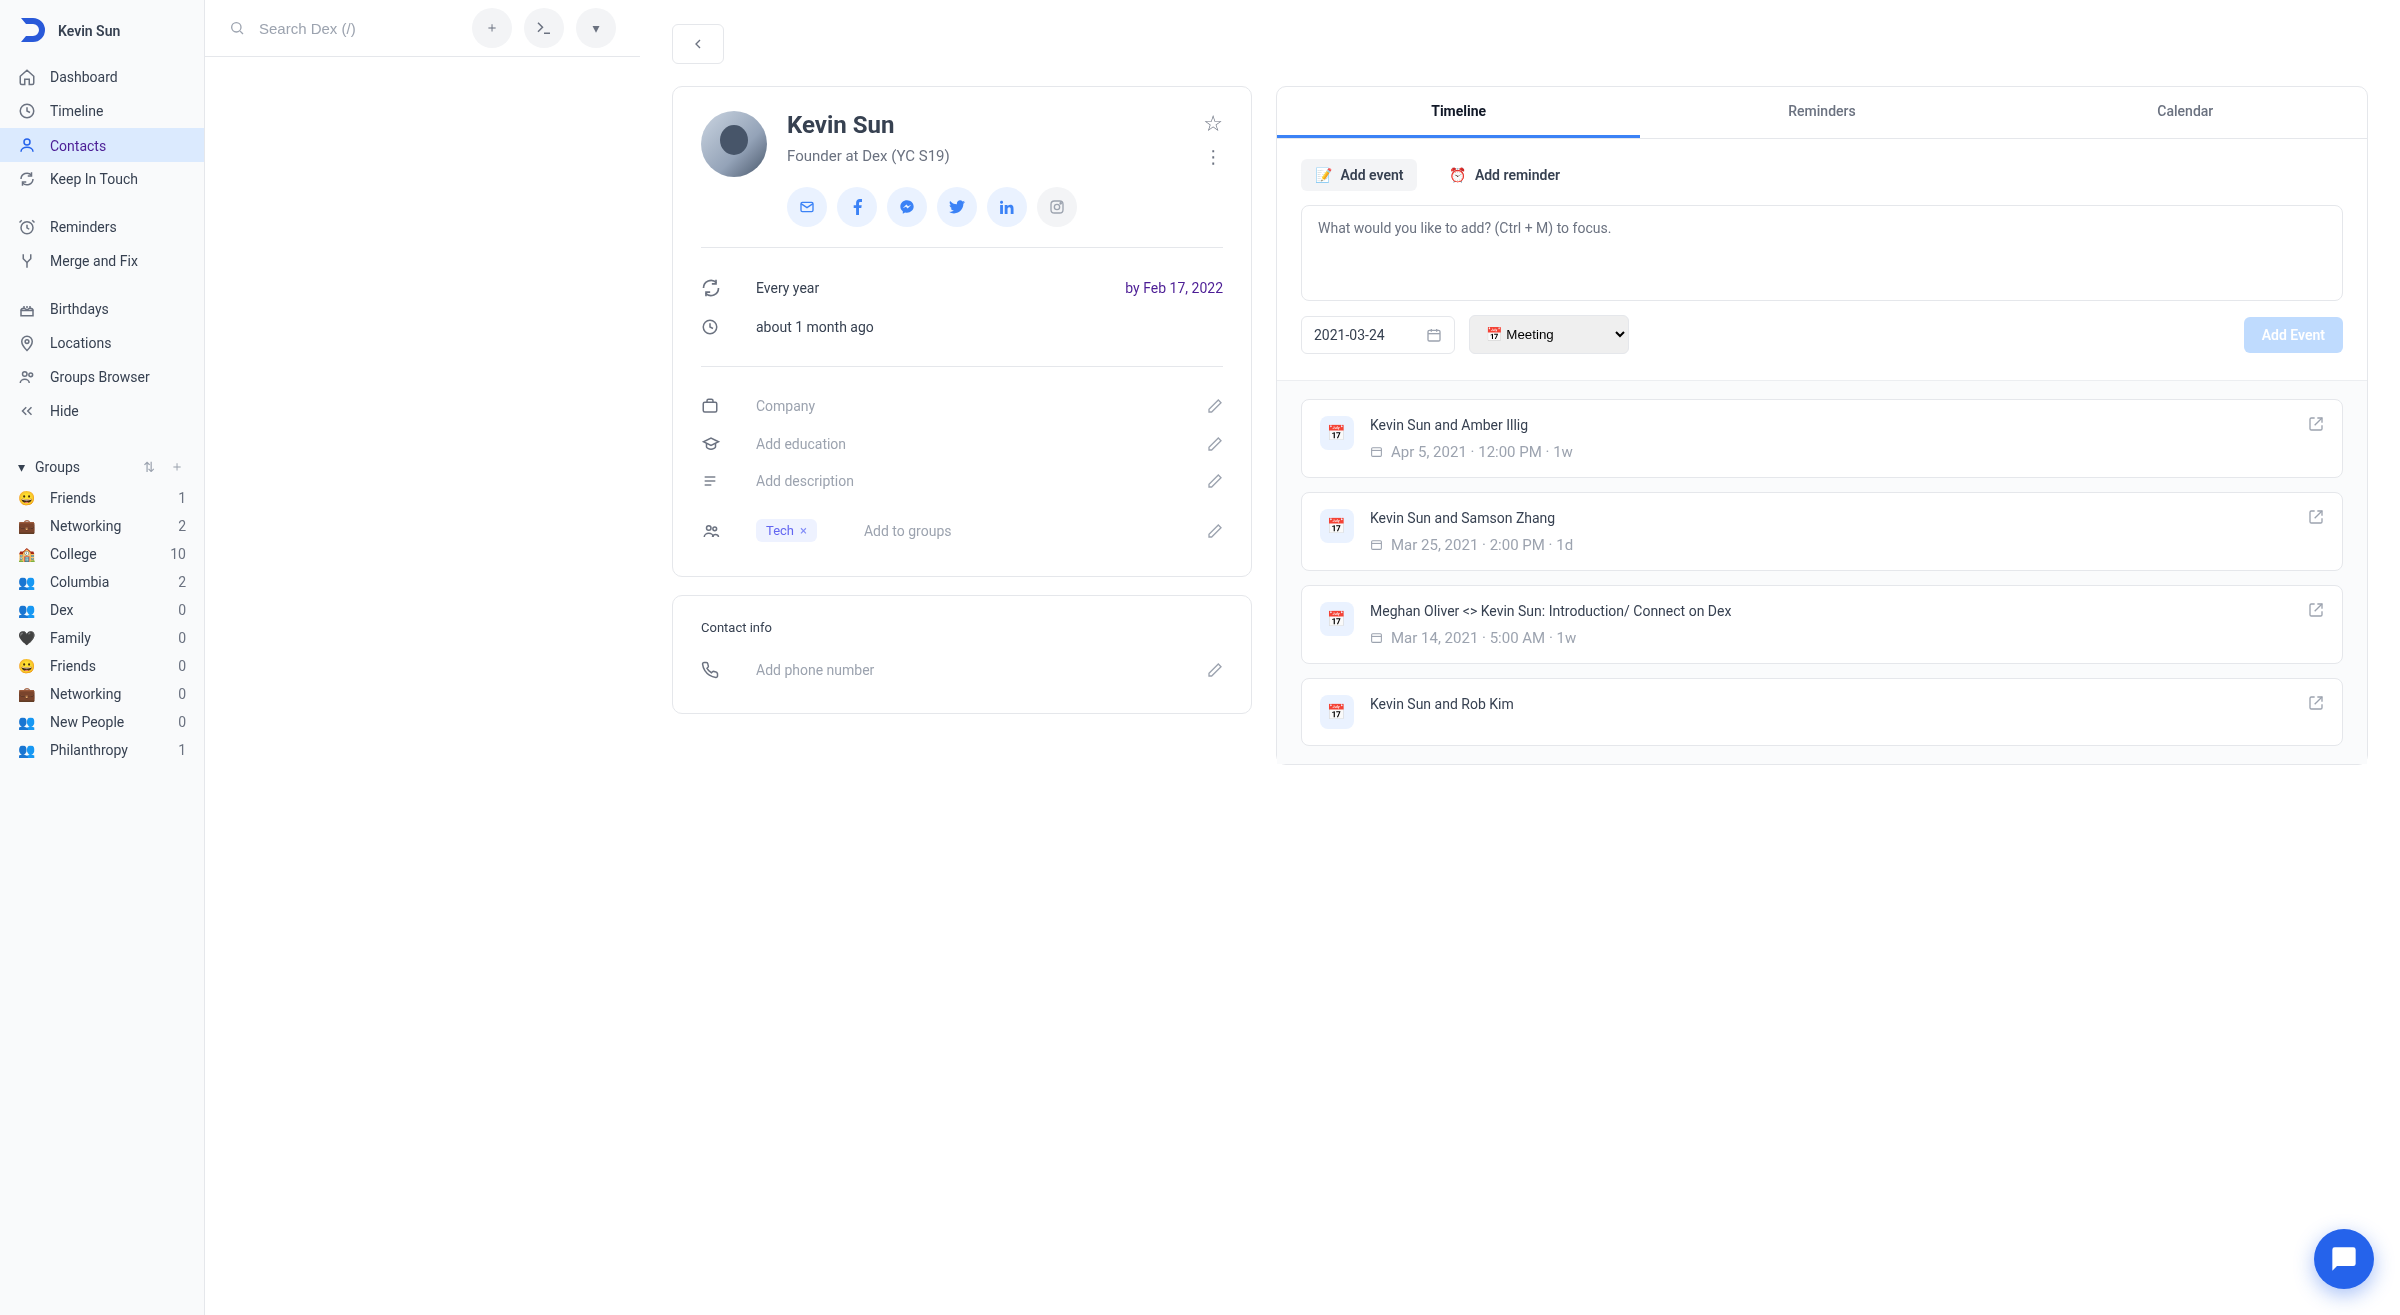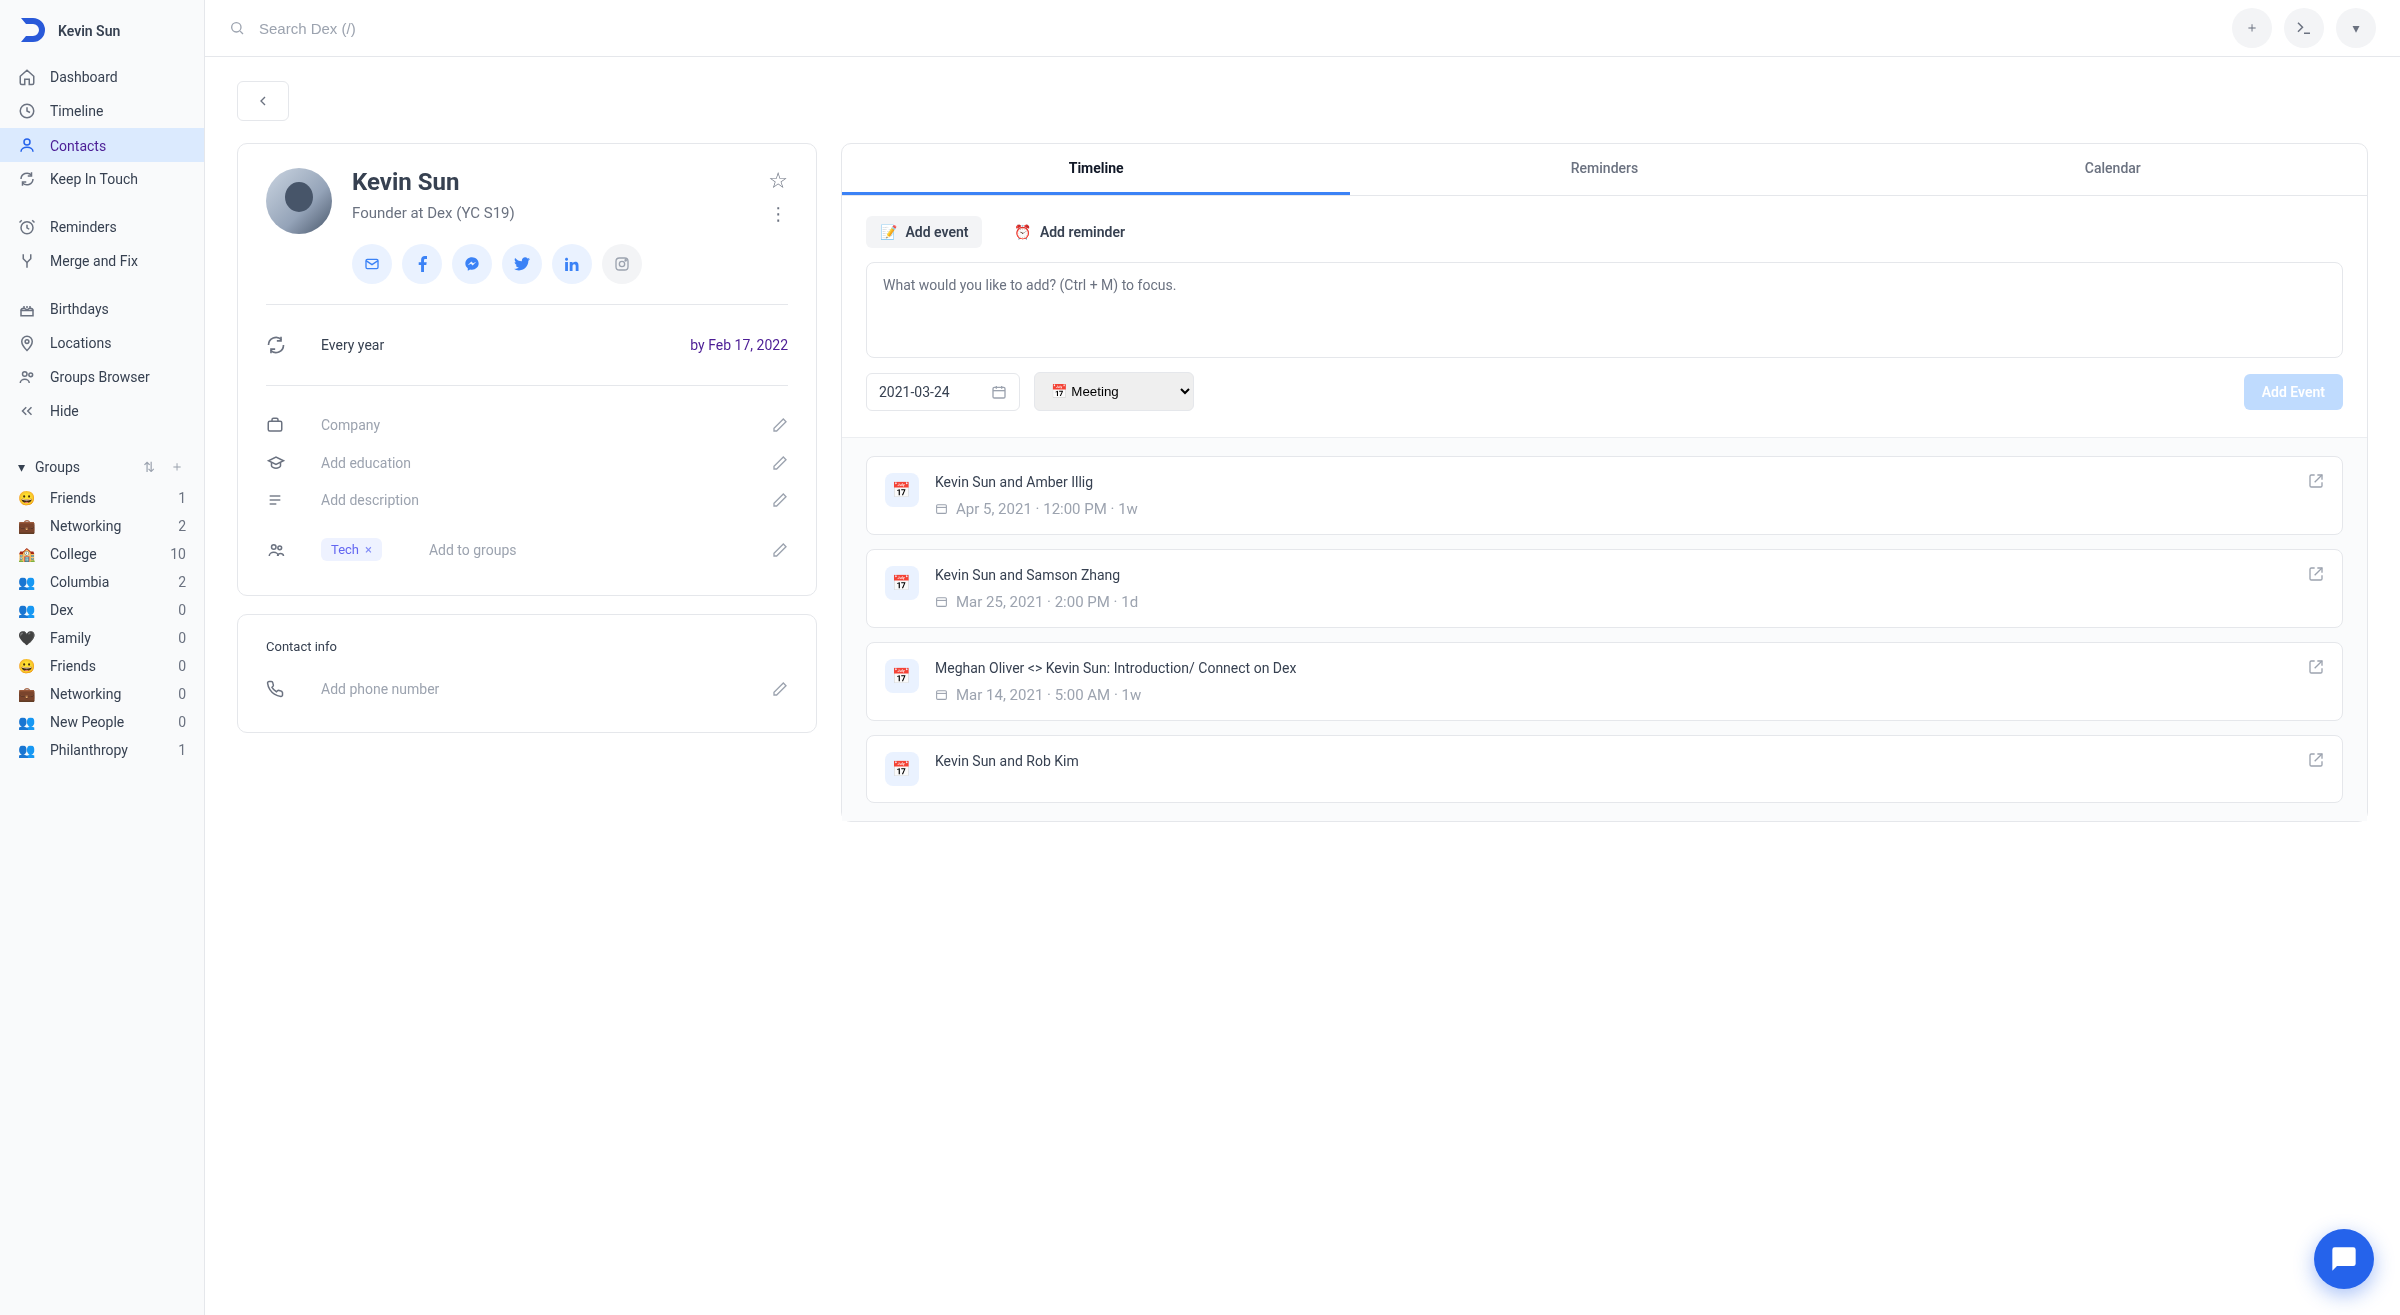--- a/index.html
+++ b/index.html
@@ -72,21 +72,21 @@
   cursor: pointer;
 }
 .group-row .emoji { width: 18px; text-align:center; }
 .group-row .lbl { flex: 1; }
 .group-row .cnt { color: #6b7280; }
 
 
 .main {
   flex: 1;
   display: flex;
-  flex-direction: column;
+  flex-direction: row;
 }
 .topbar {
   height: 57px;
   border-bottom: 1px solid #e5e7eb;
   display: flex;
   align-items: center;
   padding: 0 24px;
   gap: 14px;
 }
 .search-ic { color: #9ca3af; }
@@ -581,20 +581,29 @@
               <svg width="20" height="20" viewBox="0 0 24 24" fill="none" stroke="currentColor" stroke-width="2">
                   <path d="M3 12a9 9 0 0 1 15.5-6.3M21 12a9 9 0 0 1-15.5 6.3"></path>
                   <polyline points="18 2 18 7 13 7"></polyline>
                   <polyline points="6 22 6 17 11 17"></polyline>
                 </svg>
             </span>
             <span class="main-text">Every year</span>
             <span class="trail">by Feb 17, 2022</span>
           </div>
 
+          <div class="info-row">
+            <span class="ic">
+              <svg width="18" height="18" viewBox="0 0 24 24" fill="none" stroke="currentColor" stroke-width="2">
+                  <circle cx="12" cy="12" r="9"></circle>
+                  <polyline points="12 7 12 12 16 14"></polyline>
+                </svg>
+            </span>
+            <span class="main-text">about 1 month ago</span>
+          </div>
 
           <div class="divider"></div>
 
           <div class="info-row">
             <span class="ic">
               <svg width="18" height="18" viewBox="0 0 24 24" fill="none" stroke="currentColor" stroke-width="2">
                   <rect x="3" y="7" width="18" height="13" rx="2"></rect>
                   <path d="M8 7V5a2 2 0 0 1 2-2h4a2 2 0 0 1 2 2v2"></path>
                 </svg>
             </span>

